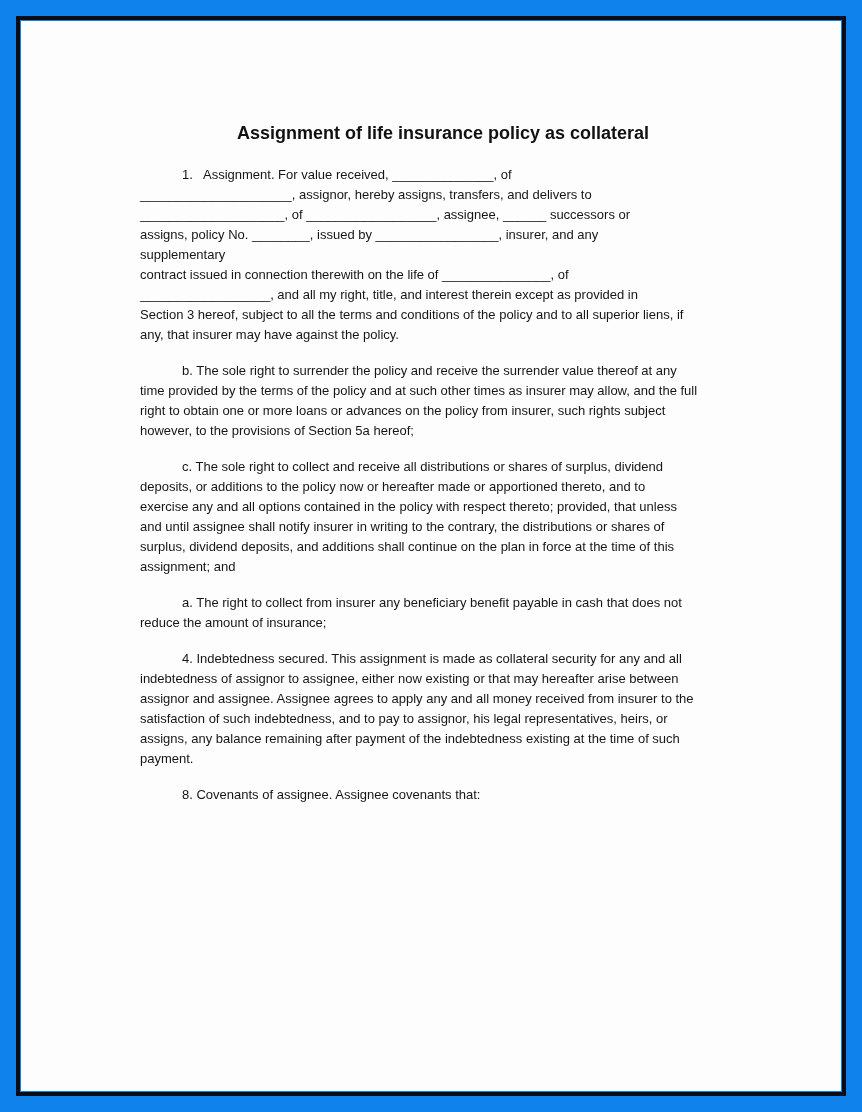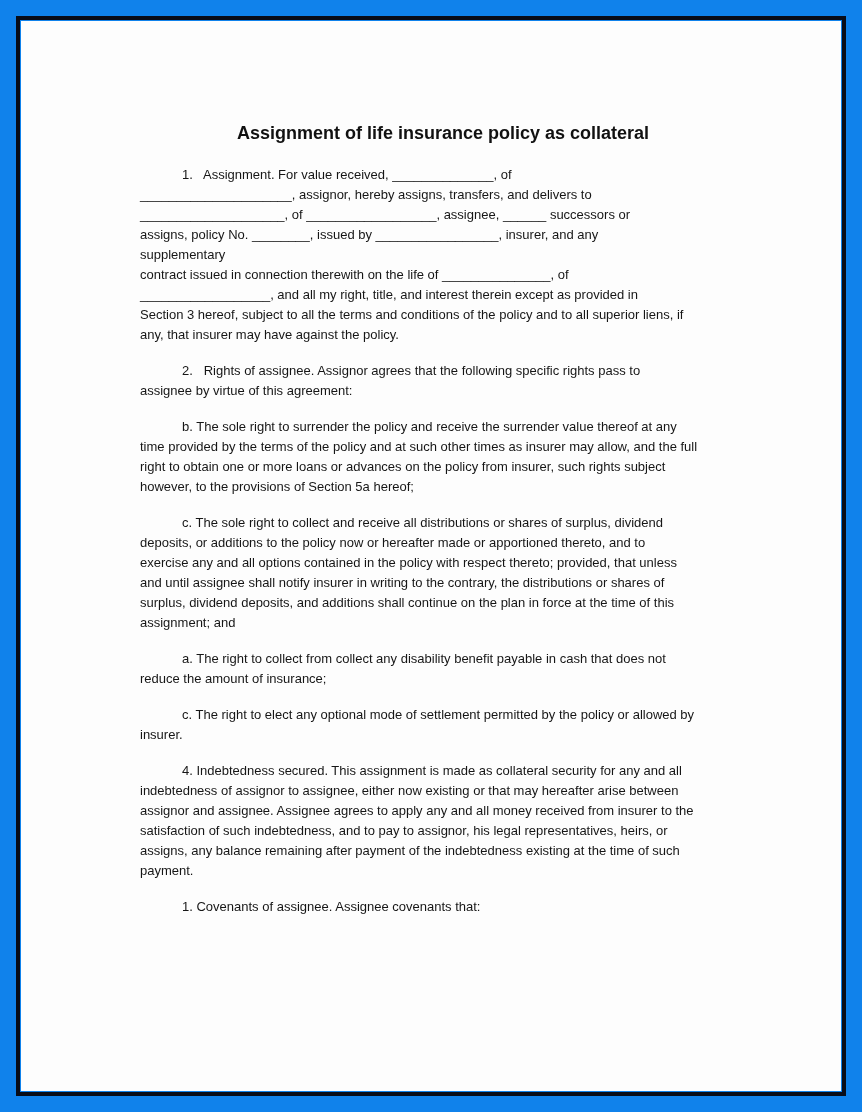--- a/index.html
+++ b/index.html
@@ -70,52 +70,48 @@
           <p class="para">1.   Assignment. For value received, ______________, of
 _____________________, assignor, hereby assigns, transfers, and delivers to
 ____________________, of __________________, assignee, ______ successors or
 assigns, policy No. ________, issued by _________________, insurer, and any
 supplementary
 contract issued in connection therewith on the life of _______________, of
 __________________, and all my right, title, and interest therein except as provided in
 Section 3 hereof, subject to all the terms and conditions of the policy and to all superior liens, if
 any, that insurer may have against the policy.</p>
 
-          <p class="para">2.   Rights of assignee. Assignor agrees that the following specific rights pass to
-assignee by virtue of this agreement:</p>
 
 
           <p class="para">b. The sole right to surrender the policy and receive the surrender value thereof at any
 time provided by the terms of the policy and at such other times as insurer may allow, and the full
 right to obtain one or more loans or advances on the policy from insurer, such rights subject
 however, to the provisions of Section 5a hereof;</p>
 
           <p class="para">c. The sole right to collect and receive all distributions or shares of surplus, dividend
 deposits, or additions to the policy now or hereafter made or apportioned thereto, and to
 exercise any and all options contained in the policy with respect thereto; provided, that unless
 and until assignee shall notify insurer in writing to the contrary, the distributions or shares of
 surplus, dividend deposits, and additions shall continue on the plan in force at the time of this
 assignment; and</p>
 
 
 
-          <p class="para">a. The right to collect from collect any disability benefit payable in cash that does not
+          <p class="para">a. The right to collect from insurer any beneficiary benefit payable in cash that does not
 reduce the amount of insurance;</p>
 
 
-          <p class="para">c. The right to elect any optional mode of settlement permitted by the policy or allowed by
-insurer.</p>
 
           <p class="para">4. Indebtedness secured. This assignment is made as collateral security for any and all
 indebtedness of assignor to assignee, either now existing or that may hereafter arise between
 assignor and assignee. Assignee agrees to apply any and all money received from insurer to the
 satisfaction of such indebtedness, and to pay to assignor, his legal representatives, heirs, or
 assigns, any balance remaining after payment of the indebtedness existing at the time of such
 payment.</p>
 
-          <p class="para">1. Covenants of assignee. Assignee covenants that:</p>
+          <p class="para">8. Covenants of assignee. Assignee covenants that:</p>
 
 
         </div>
       </div>
     </div>
   </div>
 </div>
 
 </body></html>

